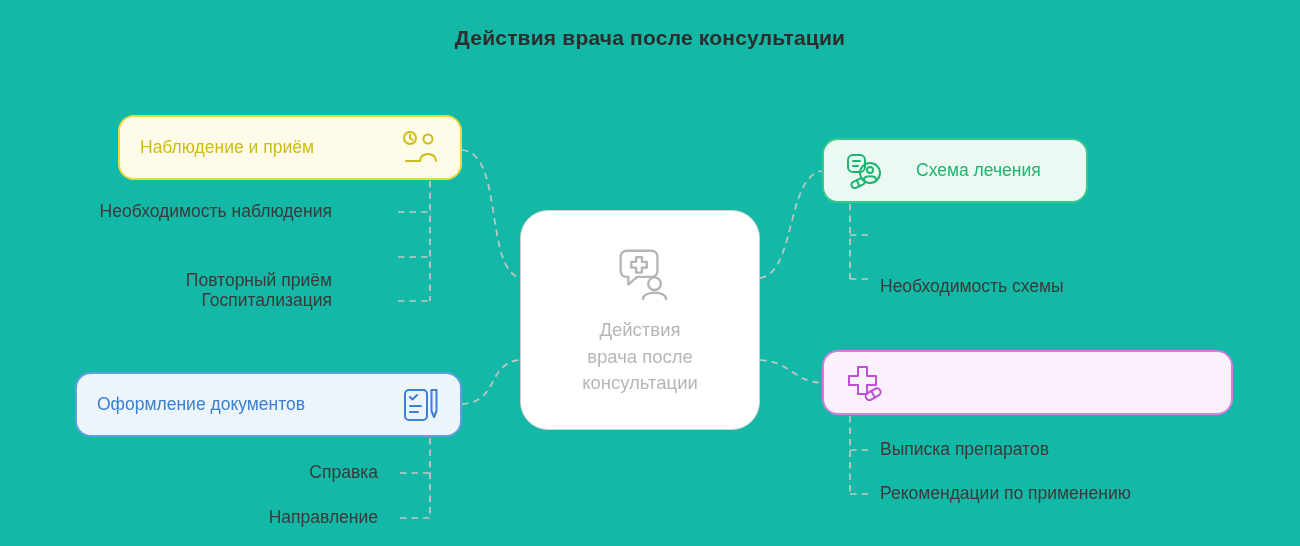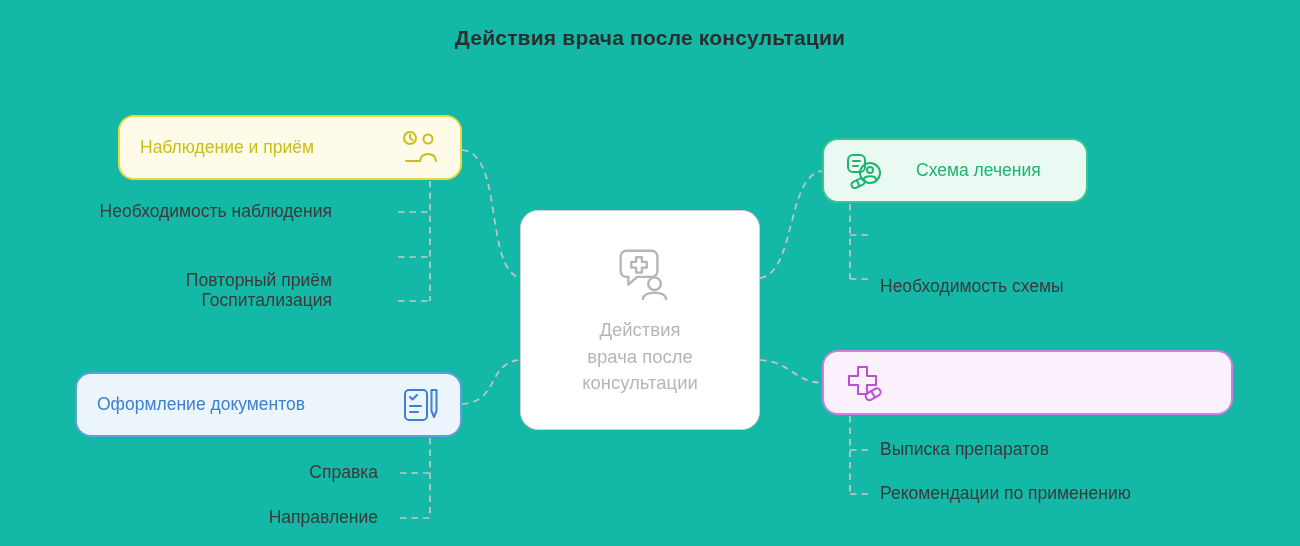--- a/index.html
+++ b/index.html
@@ -8,21 +8,21 @@
     font-family:Liberation Sans, sans-serif;overflow:hidden;
   }
   .connectors{position:absolute;left:0;top:0;width:1300px;height:546px;pointer-events:none;}
   .connectors path{fill:none;stroke:#c6c6c6;stroke-width:1.7;stroke-dasharray:6.5 5;}
   .title{
     position:absolute;top:26px;left:0;width:100%;margin:0;text-align:center;
     font-size:21px;font-weight:bold;color:#2d2d2d;letter-spacing:.2px;
   }
   .center-node{
     position:absolute;left:520px;top:210px;width:240px;height:220px;box-sizing:border-box;
-    border:1.6px solid #cfcfcf;border-radius:18px;background:#fff;
+    border:1.6px solid #cfcfcf;border-radius:28px;background:#fff;
     display:flex;flex-direction:column;align-items:center;justify-content:center;gap:12px;
   }
   .center-text{color:#b6b6b6;font-size:18.5px;line-height:1.45;text-align:center;}
   .branch{
     position:absolute;display:flex;align-items:center;box-sizing:border-box;
     border-radius:16px;padding:0 20px;font-size:17.5px;white-space:nowrap;
   }
   .branch .bicon{display:flex;align-items:center;}
   .branch-yellow{left:118px;top:115px;width:344px;height:65px;border:2px solid #e9da43;background:#fefce8;color:#cbbd14;justify-content:space-between;}
   .branch-blue{left:75px;top:372px;width:387px;height:65px;border:2px solid #5f9fdf;background:#ecf4fc;color:#3c80d2;justify-content:space-between;}

